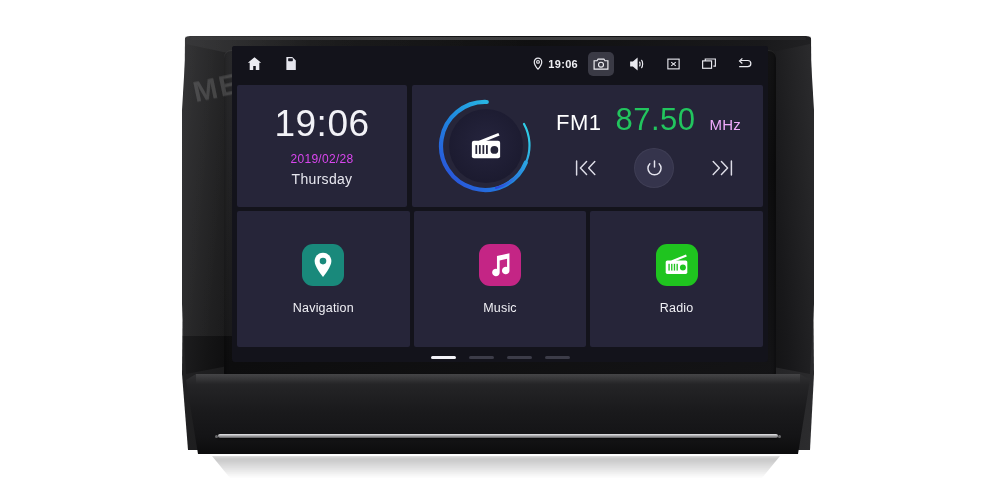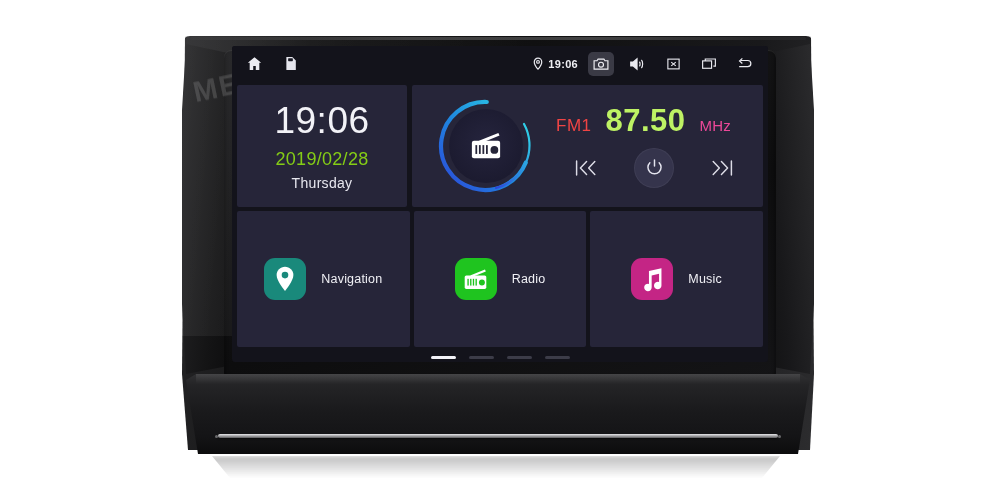--- a/index.html
+++ b/index.html
@@ -119,49 +119,49 @@
 
   .row-top { display:flex; gap:5px; height:122px; }
   .card { background:#25243a; border-radius:2px; }
 
   .clock-card {
     width:170px; display:flex; flex-direction:column;
     align-items:center; justify-content:center; gap:2px;
     background:#262539;
   }
   .clock-time { font-size:37px; color:#f2f2f7; font-weight:400; letter-spacing:.5px; line-height:1; }
-  .clock-date { font-size:18px; color:#84cc16; margin-top:8px; letter-spacing:.3px; }
+  .clock-date { font-size:12px; color:#d946ef; margin-top:8px; letter-spacing:.3px; }
   .clock-day  { font-size:14px; color:#e7e7ef; margin-top:3px; letter-spacing:.3px; }
 
   .radio-card {
     flex:1; background:#262539; display:flex; align-items:center; position:relative;
   }
   .dial-wrap { position:relative; width:96px; height:96px; margin-left:26px; flex:none; }
   .dial-core {
     position:absolute; left:11px; top:11px; width:74px; height:74px; border-radius:50%;
     background: radial-gradient(circle at 50% 45%, #25243d 0%, #1c1b30 70%, #191829 100%);
     display:flex; align-items:center; justify-content:center;
   }
   .radio-info { margin-left:16px; display:flex; flex-direction:column; flex:1; }
   .freq-line { display:flex; align-items:baseline; gap:14px; padding-left:6px; }
-  .freq-band { font-size:17px; color:#ef4444; letter-spacing:.5px; }
-  .freq-val  { font-size:31px; color:#bef264; letter-spacing:.5px; line-height:1;font-weight:bold; }
-  .freq-unit { font-size:15px; color:#ec4899; letter-spacing:.2px; }
+  .freq-band { font-size:22px; color:#ffffff; letter-spacing:.5px; }
+  .freq-val  { font-size:31px; color:#22c55e; letter-spacing:.5px; line-height:1; }
+  .freq-unit { font-size:15px; color:#f0abfc; letter-spacing:.2px; }
   .transport { display:flex; align-items:center; gap:34px; margin-top:12px; padding-left:24px; }
   .tbtn { color:#dcdce6; display:flex; align-items:center; justify-content:center; }
   .power-btn {
     width:40px; height:40px; border-radius:50%;
     background:#35344c; display:flex; align-items:center; justify-content:center;
     box-shadow: inset 0 0 0 1px rgba(255,255,255,.05);
   }
 
   .row-apps { display:flex; gap:4px; height:136px; margin-top:4px; }
   .app-tile {
     flex:1; background:#262539; border-radius:2px;
-    display:flex; align-items:center; justify-content:center; gap:15px;
+    display:flex; flex-direction:column; align-items:center; justify-content:center; gap:15px;
   }
   .app-ico {
     width:42px; height:42px; border-radius:11px;
     display:flex; align-items:center; justify-content:center;
   }
   .app-label { font-size:12.5px; color:#f0f0f5; letter-spacing:.2px; }
 
   .pager { position:absolute; left:0; bottom:3px; width:100%; display:flex; justify-content:center; gap:13px; }
   .pg { width:25px; height:3px; border-radius:2px; background:#3c3c48; }
   .pg.on { background:#f2f2f7; }
@@ -329,45 +329,45 @@
             <div class="app-ico" style="background:#19897b">
               <svg width="22" height="26" viewBox="0 0 20 26">
                 <path d="M10 .8C5.3.8 1.6 4.5 1.6 9.1c0 6 8.4 16 8.4 16s8.4-10 8.4-16C18.4 4.5 14.7.8 10 .8z" fill="#ffffff"></path>
                 <circle cx="10" cy="9.1" r="3.3" fill="#19897b"></circle>
               </svg>
             </div>
             <div class="app-label">Navigation</div>
           </div>
 
           <div class="app-tile">
+            <div class="app-ico" style="background:#c42585">
+              <svg width="23" height="25" viewBox="0 0 22 24">
+                <path d="M19.6 1.1 7.6 3.9v12.3a3.6 3.6 0 1 0 2.6 3.3V8.1l7.1-1.6v8a3.6 3.6 0 1 0 2.3 3.2z" fill="#ffffff"></path>
+              </svg>
+            </div>
+            <div class="app-label">Music</div>
+          </div>
+
+          <div class="app-tile">
             <div class="app-ico" style="background:#1fc41f">
               <svg width="27" height="23" viewBox="0 0 40 34">
                 <path d="M12 11 L34 2.2 L35.3 5 L16 13" fill="#ffffff"></path>
                 <rect x="4" y="11" width="32" height="20" rx="2.4" fill="#ffffff"></rect>
                 <g fill="#1fc41f">
                   <rect x="8" y="16" width="2" height="10"></rect>
                   <rect x="12" y="16" width="2" height="10"></rect>
                   <rect x="16" y="16" width="2" height="10"></rect>
                   <rect x="20" y="16" width="2" height="10"></rect>
                 </g>
                 <circle cx="29.5" cy="21.5" r="4.4" fill="#1fc41f"></circle>
               </svg>
             </div>
             <div class="app-label">Radio</div>
           </div>
 
-          <div class="app-tile">
-            <div class="app-ico" style="background:#c42585">
-              <svg width="23" height="25" viewBox="0 0 22 24">
-                <path d="M19.6 1.1 7.6 3.9v12.3a3.6 3.6 0 1 0 2.6 3.3V8.1l7.1-1.6v8a3.6 3.6 0 1 0 2.3 3.2z" fill="#ffffff"></path>
-              </svg>
-            </div>
-            <div class="app-label">Music</div>
-          </div>
-
 
 
         </div>
       </div>
 
       <div class="pager">
         <span class="pg on"></span>
         <span class="pg"></span>
         <span class="pg"></span>
         <span class="pg"></span>

